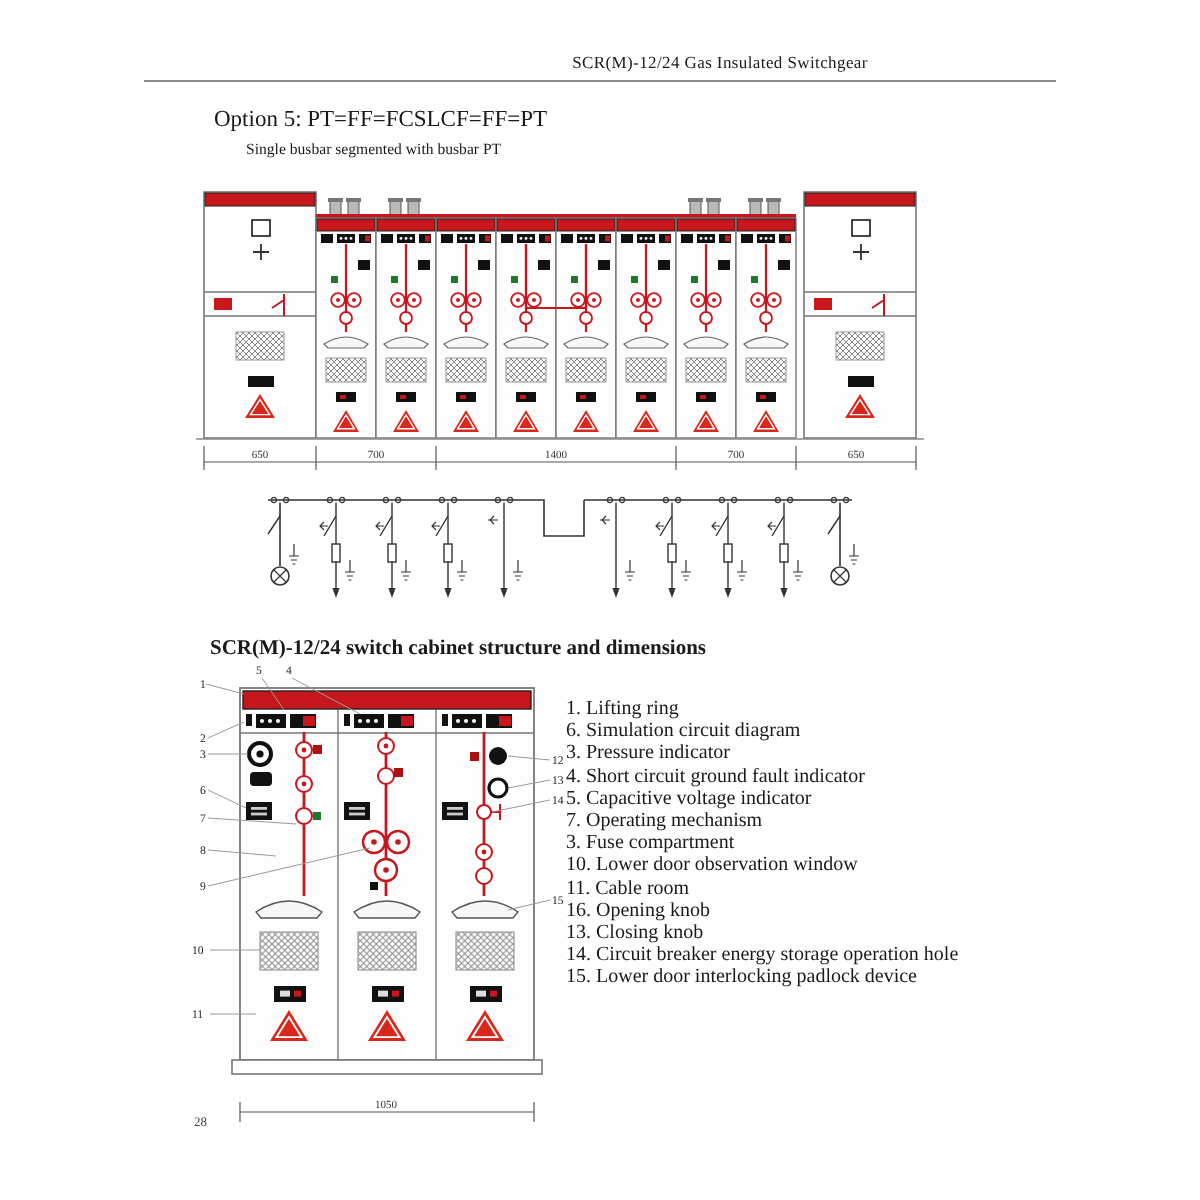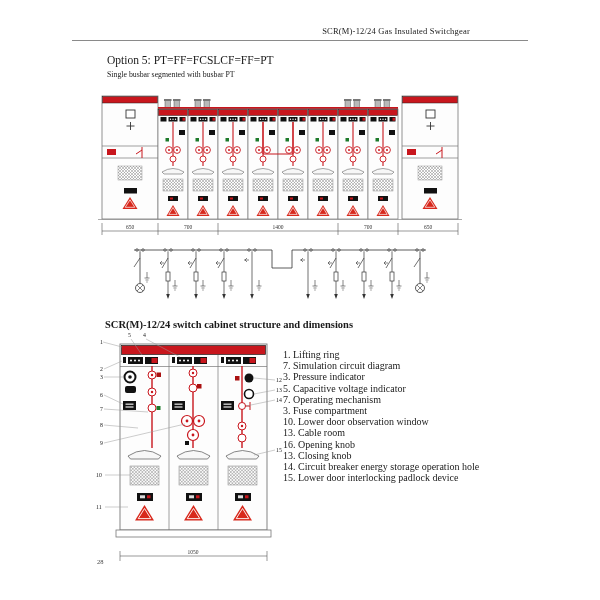--- a/index.html
+++ b/index.html
@@ -1,21 +1,21 @@
 <!DOCTYPE html>
 <html><head>
 <meta charset="utf-8">
 <style>
   html,body{margin:0;padding:0;}
   body{width:600px;height:600px;background:#ffffff;font-family:"Liberation Serif","DejaVu Serif",serif;color:#1a1a1a;position:relative;overflow:hidden;}
   .abs{position:absolute;}
-  .header-title{top:26px;left:250px;width:220px;text-align:right;font-size:8.5px;letter-spacing:.2px;}
+  .header-title{top:26px;left:250px;width:220px;text-align:center;font-size:8.5px;letter-spacing:.2px;}
   .header-rule{top:40px;left:72px;width:456px;height:0;border-top:1px solid #8a8a8a;}
   .option-title{top:54px;left:107px;font-size:11.5px;font-weight:normal;}
-  .option-sub{top:70px;left:107px;font-size:7.8px;}
+  .option-sub{top:70px;left:123px;font-size:7.8px;}
   .section-title{top:306px;left:105px;font-size:10.5px;font-weight:bold;margin-top:13px;}
   .parts{top:349px;left:283px;width:215px;}
   .parts div{font-size:10px;line-height:11.2px;white-space:nowrap;}
   .page-num{top:558px;left:97px;font-size:6.5px;color:#444;}
   svg text{font-family:"Liberation Serif","DejaVu Serif",serif;}
   .dim{font-size:5.5px;fill:#333;}
   .co{font-size:5.8px;fill:#222;}
 </style>
 </head>
 <body>
@@ -304,26 +304,27 @@
     <text class="co" x="4" y="181">11</text>
     <text class="co" x="184" y="54">12</text>
     <text class="co" x="184" y="64">13</text>
     <text class="co" x="184" y="74">14</text>
     <text class="co" x="184" y="124">15</text>
   </g>
 </svg>
 
 <div class="abs parts">
   <div>1. Lifting ring</div>
-  <div>7. Simulation circuit diagram</div>
+  <div>6. Simulation circuit diagram</div>
   <div>3. Pressure indicator</div>
+  <div>4. Short circuit ground fault indicator</div>
   <div>5. Capacitive voltage indicator</div>
   <div>7. Operating mechanism</div>
   <div>3. Fuse compartment</div>
   <div>10. Lower door observation window</div>
-  <div>13. Cable room</div>
+  <div>11. Cable room</div>
   <div>16. Opening knob</div>
   <div>13. Closing knob</div>
   <div>14. Circuit breaker energy storage operation hole</div>
   <div>15. Lower door interlocking padlock device</div>
 </div>
 
 <div class="abs page-num">28</div>
 
 </body></html>

